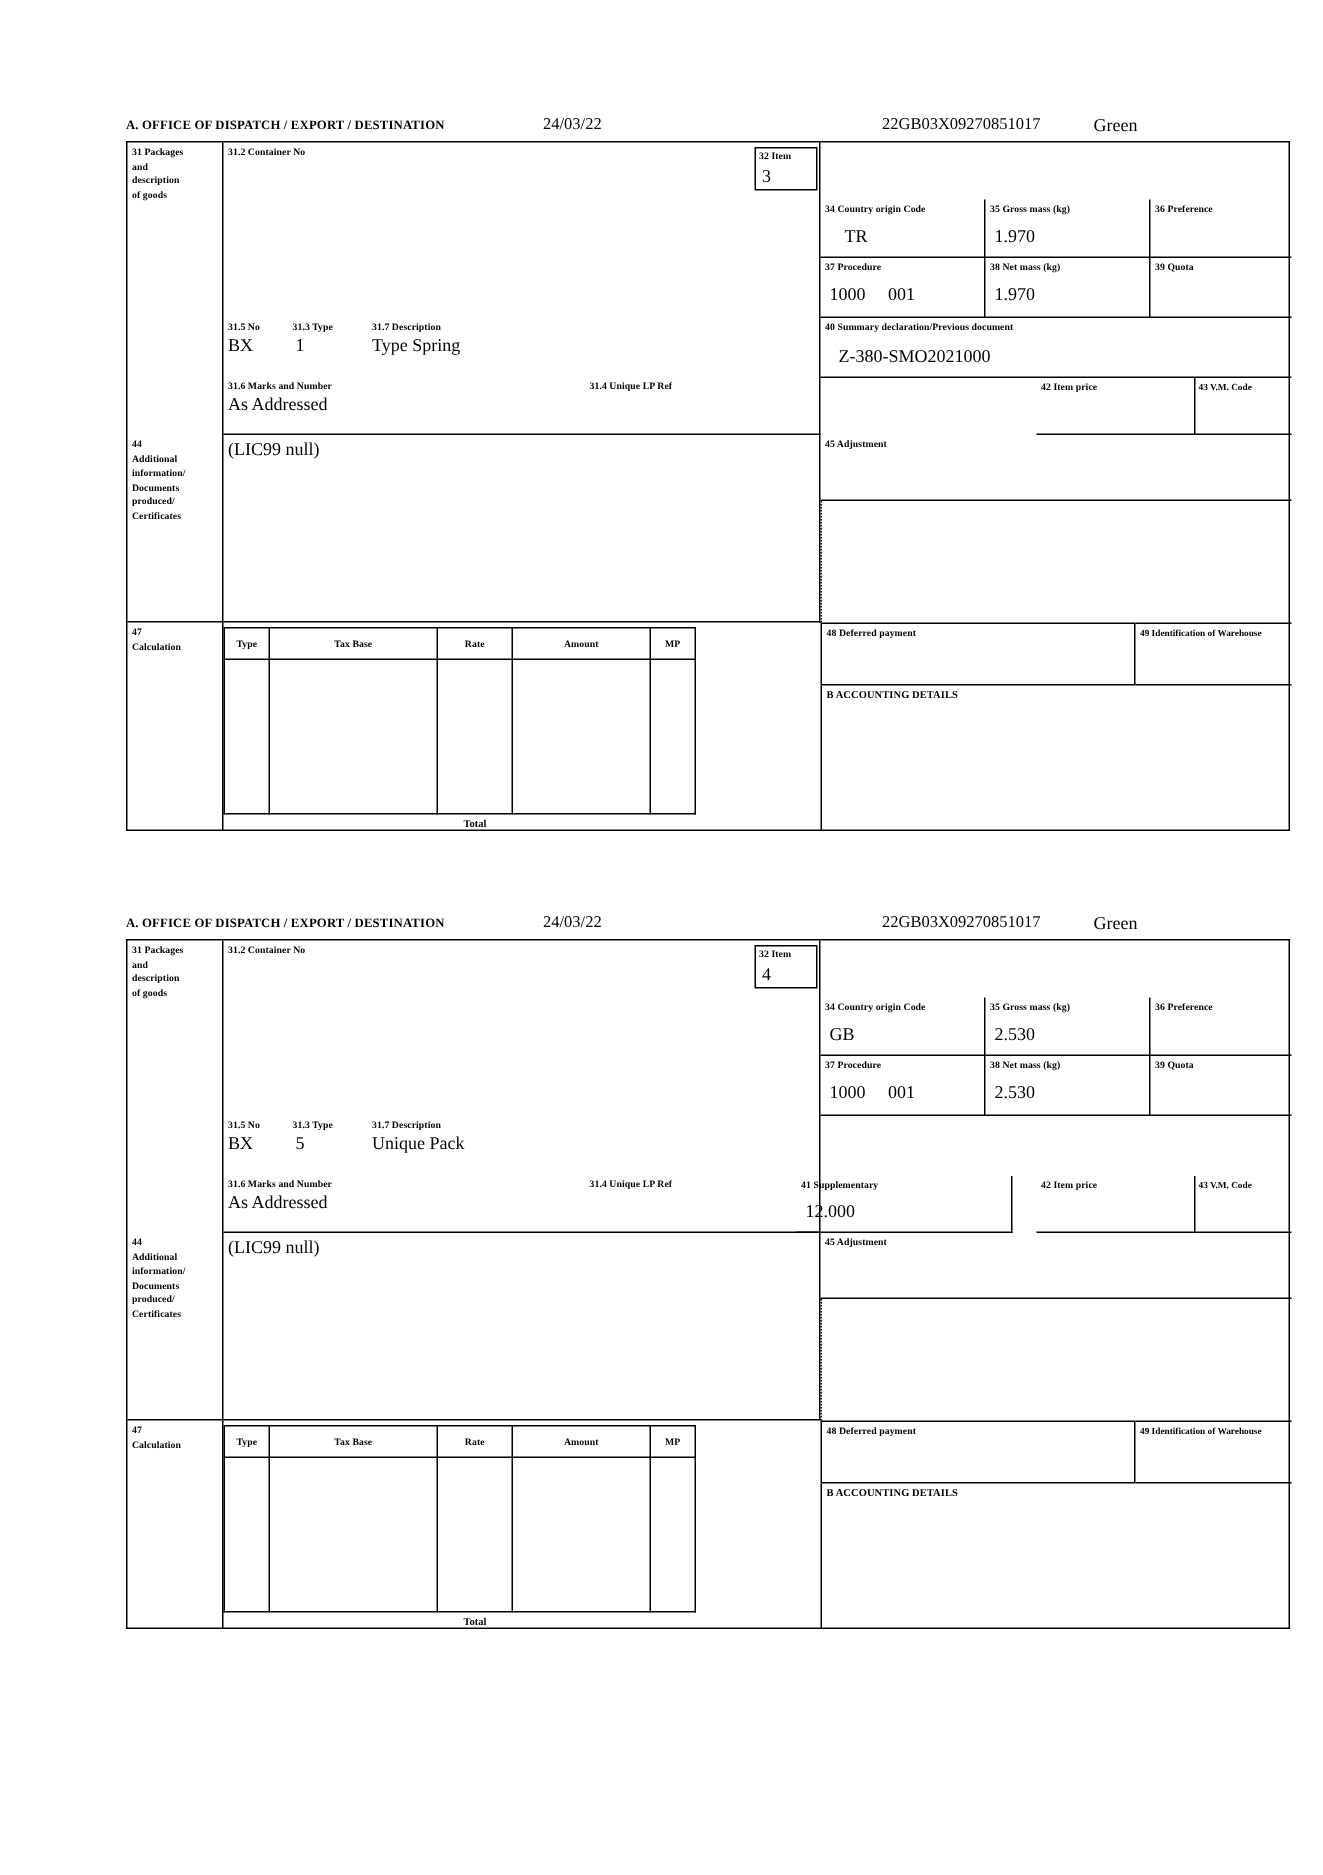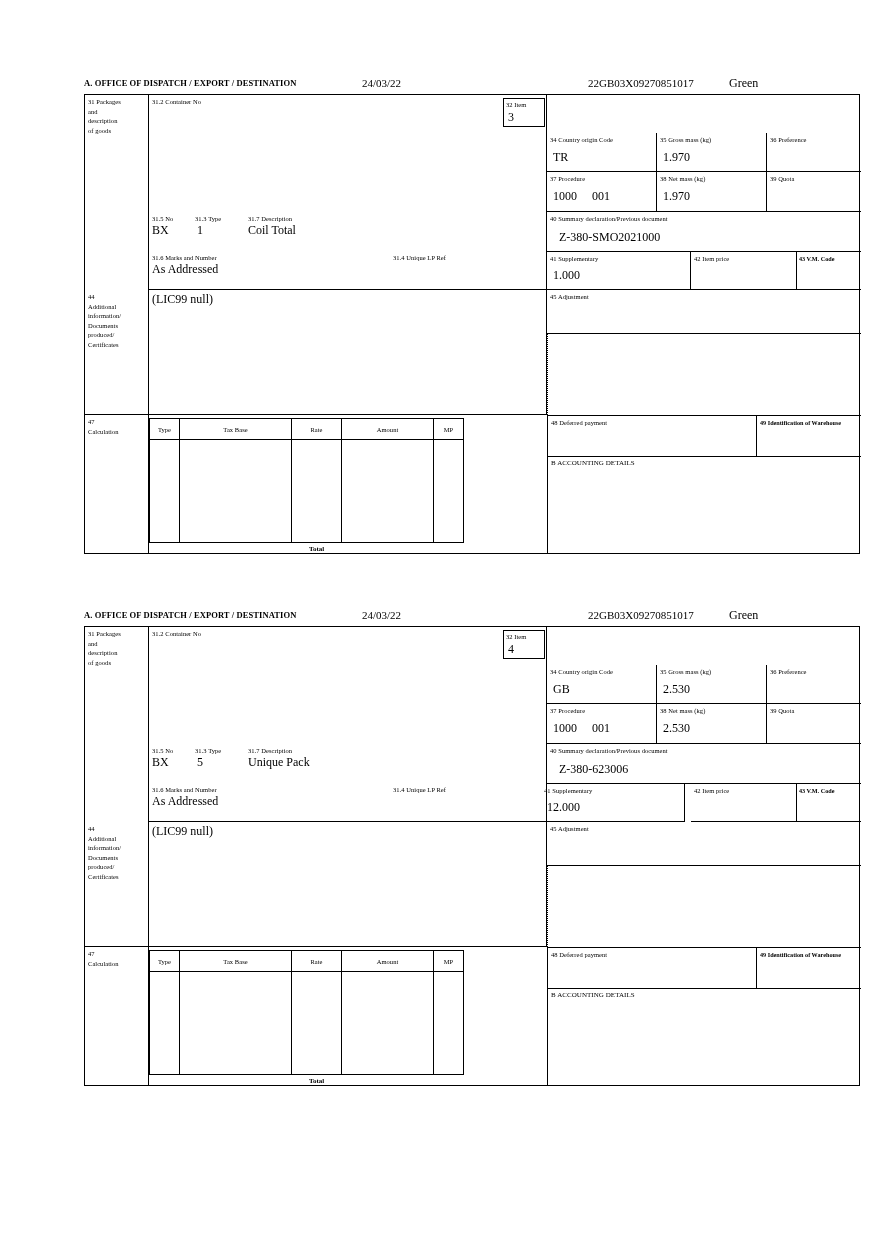--- a/index.html
+++ b/index.html
@@ -79,21 +79,21 @@
     position: absolute;
     box-sizing: border-box;
   }
   .bl { border-left: 1px solid #000; }
   .br { border-right: 1px solid #000; }
   .bt { border-top: 1px solid #000; }
   .bb { border-bottom: 1px solid #000; }
 
   .lbl {
     font-size: 6.5px;
-    font-weight: normal;
+    font-weight: bold;
     line-height: 9.5px;
     letter-spacing: 0.05px;
   }
   .lbl-sm {
     font-size: 6.2px;
     font-weight: bold;
     line-height: 9.5px;
   }
   .val {
     font-size: 11px;
@@ -149,38 +149,38 @@
 
       <div class="cell bb br" style="left:64px;top:0;width:398px;height:195px;">
         <div class="lbl" style="position:absolute;left:3px;top:2px;">31.2 Container No</div>
 
         <div class="lbl" style="position:absolute;left:3px;top:119px;">31.5 No</div>
         <div class="lbl" style="position:absolute;left:46px;top:119px;">31.3 Type</div>
         <div class="lbl" style="position:absolute;left:99px;top:119px;">31.7 Description</div>
 
         <div class="val" style="position:absolute;left:3px;top:128px;font-size:12px;">BX</div>
         <div class="val" style="position:absolute;left:48px;top:128px;font-size:12px;">1</div>
-        <div class="val" style="position:absolute;left:99px;top:128px;font-size:12px;">Coil Total</div>
+        <div class="val" style="position:absolute;left:99px;top:128px;font-size:12px;">Type Spring</div>
 
         <div class="lbl" style="position:absolute;left:3px;top:158px;">31.6 Marks and Number</div>
         <div class="val" style="position:absolute;left:3px;top:167px;font-size:12px;">As Addressed</div>
 
         <div class="lbl" style="position:absolute;left:244px;top:158px;">31.4 Unique LP Ref</div>
         <div class="val" style="position:absolute;left:244px;top:167px;"></div>
 
         <div class="itembox" style="left:354px;top:3px;width:42px;height:29px;">
           <div class="lbl" style="position:absolute;left:2px;top:1px;">32 Item</div>
           <div class="val" style="position:absolute;left:4px;top:11px;font-size:12px;">3</div>
         </div>
       </div>
 
 
       <div class="cell bb br" style="left:462px;top:38px;width:110px;height:39px;">
         <div class="lbl" style="position:absolute;left:3px;top:2px;">34 Country origin Code</div>
-        <div class="val-lg val" style="position:absolute;left:6px;top:17px;">TR</div>
+        <div class="val-lg val" style="position:absolute;left:16px;top:17px;">TR</div>
       </div>
       <div class="cell bb br" style="left:572px;top:38px;width:110px;height:39px;">
         <div class="lbl" style="position:absolute;left:3px;top:2px;">35 Gross mass (kg)</div>
         <div class="val-lg val" style="position:absolute;left:6px;top:17px;">1.970</div>
       </div>
       <div class="cell bb" style="left:682px;top:38px;width:94px;height:39px;">
         <div class="lbl" style="position:absolute;left:3px;top:2px;">36 Preference</div>
         <div class="val-lg val" style="position:absolute;left:6px;top:17px;"></div>
       </div>
 
@@ -195,24 +195,20 @@
       <div class="cell bb" style="left:682px;top:77px;width:94px;height:40px;">
         <div class="lbl" style="position:absolute;left:3px;top:2px;">39 Quota</div>
         <div class="val-lg val" style="position:absolute;left:6px;top:17px;"></div>
       </div>
 
       <div class="cell bb" style="left:462px;top:117px;width:314px;height:40px;">
         <div class="lbl" style="position:absolute;left:3px;top:2px;">40 Summary declaration/Previous document</div>
         <div class="val-lg val" style="position:absolute;left:12px;top:18px;text-align:right;">Z-380-SMO2021000</div>
       </div>
 
-      <div class="cell bb br" style="left:462px;top:157px;width:144px;height:38px;">
-        <div class="lbl" style="position:absolute;left:3px;top:2px;">41 Supplementary</div>
-        <div class="val-lg val" style="position:absolute;left:6px;top:16px;">1.000</div>
-      </div>
       <div class="cell bb br" style="left:606px;top:157px;width:106px;height:38px;">
         <div class="lbl" style="position:absolute;left:3px;top:2px;">42 Item price</div>
         <div class="val-lg val" style="position:absolute;left:6px;top:16px;"></div>
       </div>
       <div class="cell bb" style="left:712px;top:157px;width:64px;height:38px;">
         <div class="lbl-sm" style="position:absolute;left:2px;top:2px;">43 V.M. Code</div>
         <div class="val-lg val" style="position:absolute;left:5px;top:16px;"></div>
       </div>
 
       <div class="cell br bb" style="left:0;top:195px;width:64px;height:125px;">
@@ -354,26 +350,22 @@
       </div>
       <div class="cell bb br" style="left:572px;top:77px;width:110px;height:40px;">
         <div class="lbl" style="position:absolute;left:3px;top:2px;">38 Net mass (kg)</div>
         <div class="val-lg val" style="position:absolute;left:6px;top:17px;">2.530</div>
       </div>
       <div class="cell bb" style="left:682px;top:77px;width:94px;height:40px;">
         <div class="lbl" style="position:absolute;left:3px;top:2px;">39 Quota</div>
         <div class="val-lg val" style="position:absolute;left:6px;top:17px;"></div>
       </div>
 
-      <div class="cell bb" style="left:462px;top:117px;width:314px;height:40px;">
-        <div class="lbl" style="position:absolute;left:3px;top:2px;">40 Summary declaration/Previous document</div>
-        <div class="val-lg val" style="position:absolute;left:12px;top:18px;">Z-380-623006</div>
-      </div>
-
-      <div class="cell bb br" style="left:456px;top:157px;width:144px;height:38px;">
+
+      <div class="cell bb br" style="left:446px;top:157px;width:144px;height:38px;">
         <div class="lbl" style="position:absolute;left:3px;top:2px;">41 Supplementary</div>
         <div class="val-lg val" style="position:absolute;left:6px;top:16px;">12.000</div>
       </div>
       <div class="cell bb br" style="left:606px;top:157px;width:106px;height:38px;">
         <div class="lbl" style="position:absolute;left:3px;top:2px;">42 Item price</div>
         <div class="val-lg val" style="position:absolute;left:6px;top:16px;"></div>
       </div>
       <div class="cell bb" style="left:712px;top:157px;width:64px;height:38px;">
         <div class="lbl-sm" style="position:absolute;left:2px;top:2px;">43 V.M. Code</div>
         <div class="val-lg val" style="position:absolute;left:5px;top:16px;"></div>

